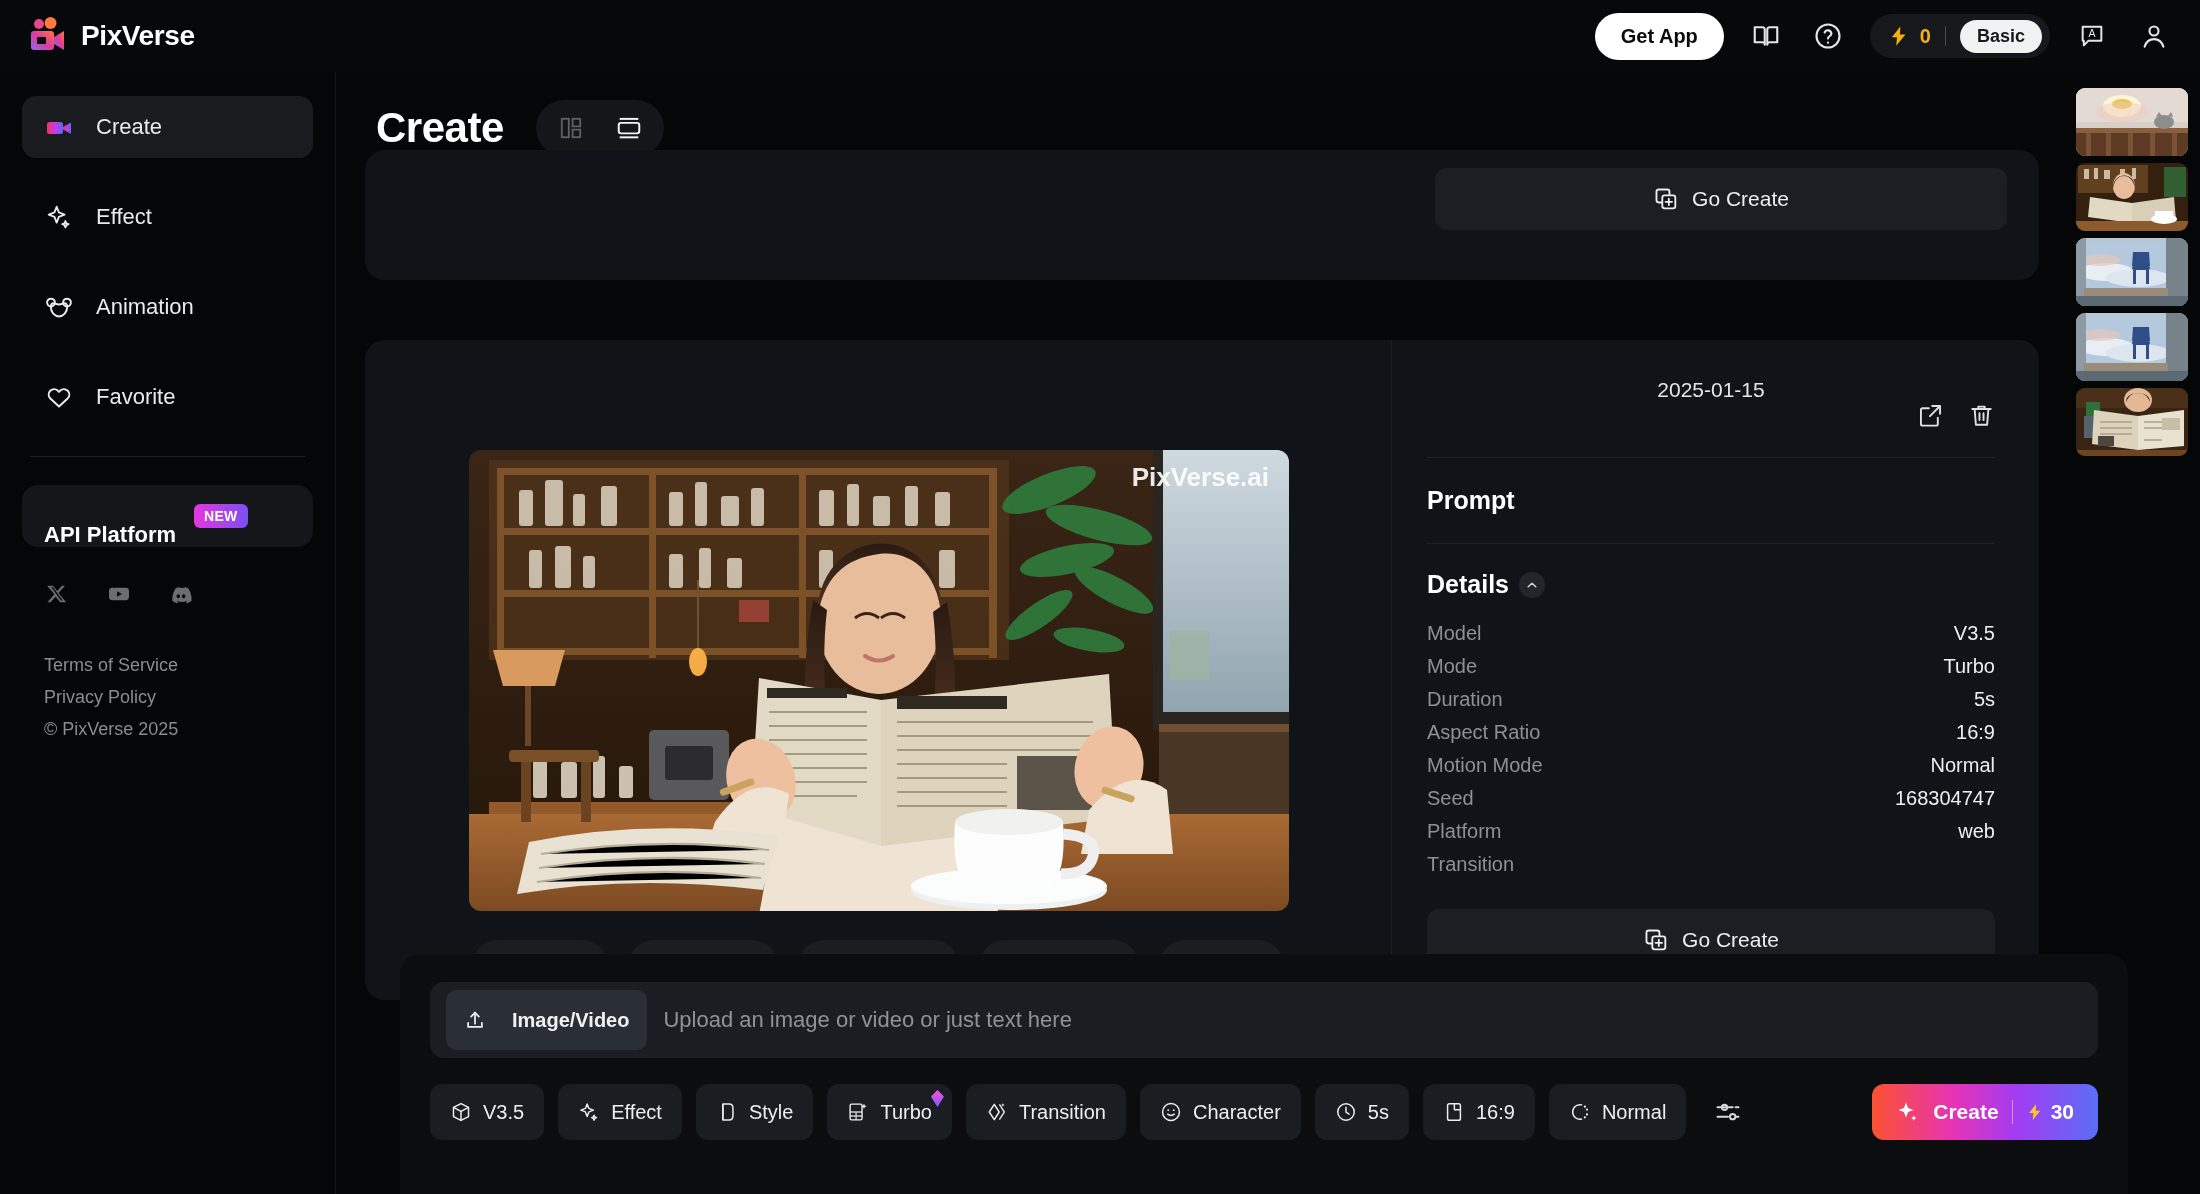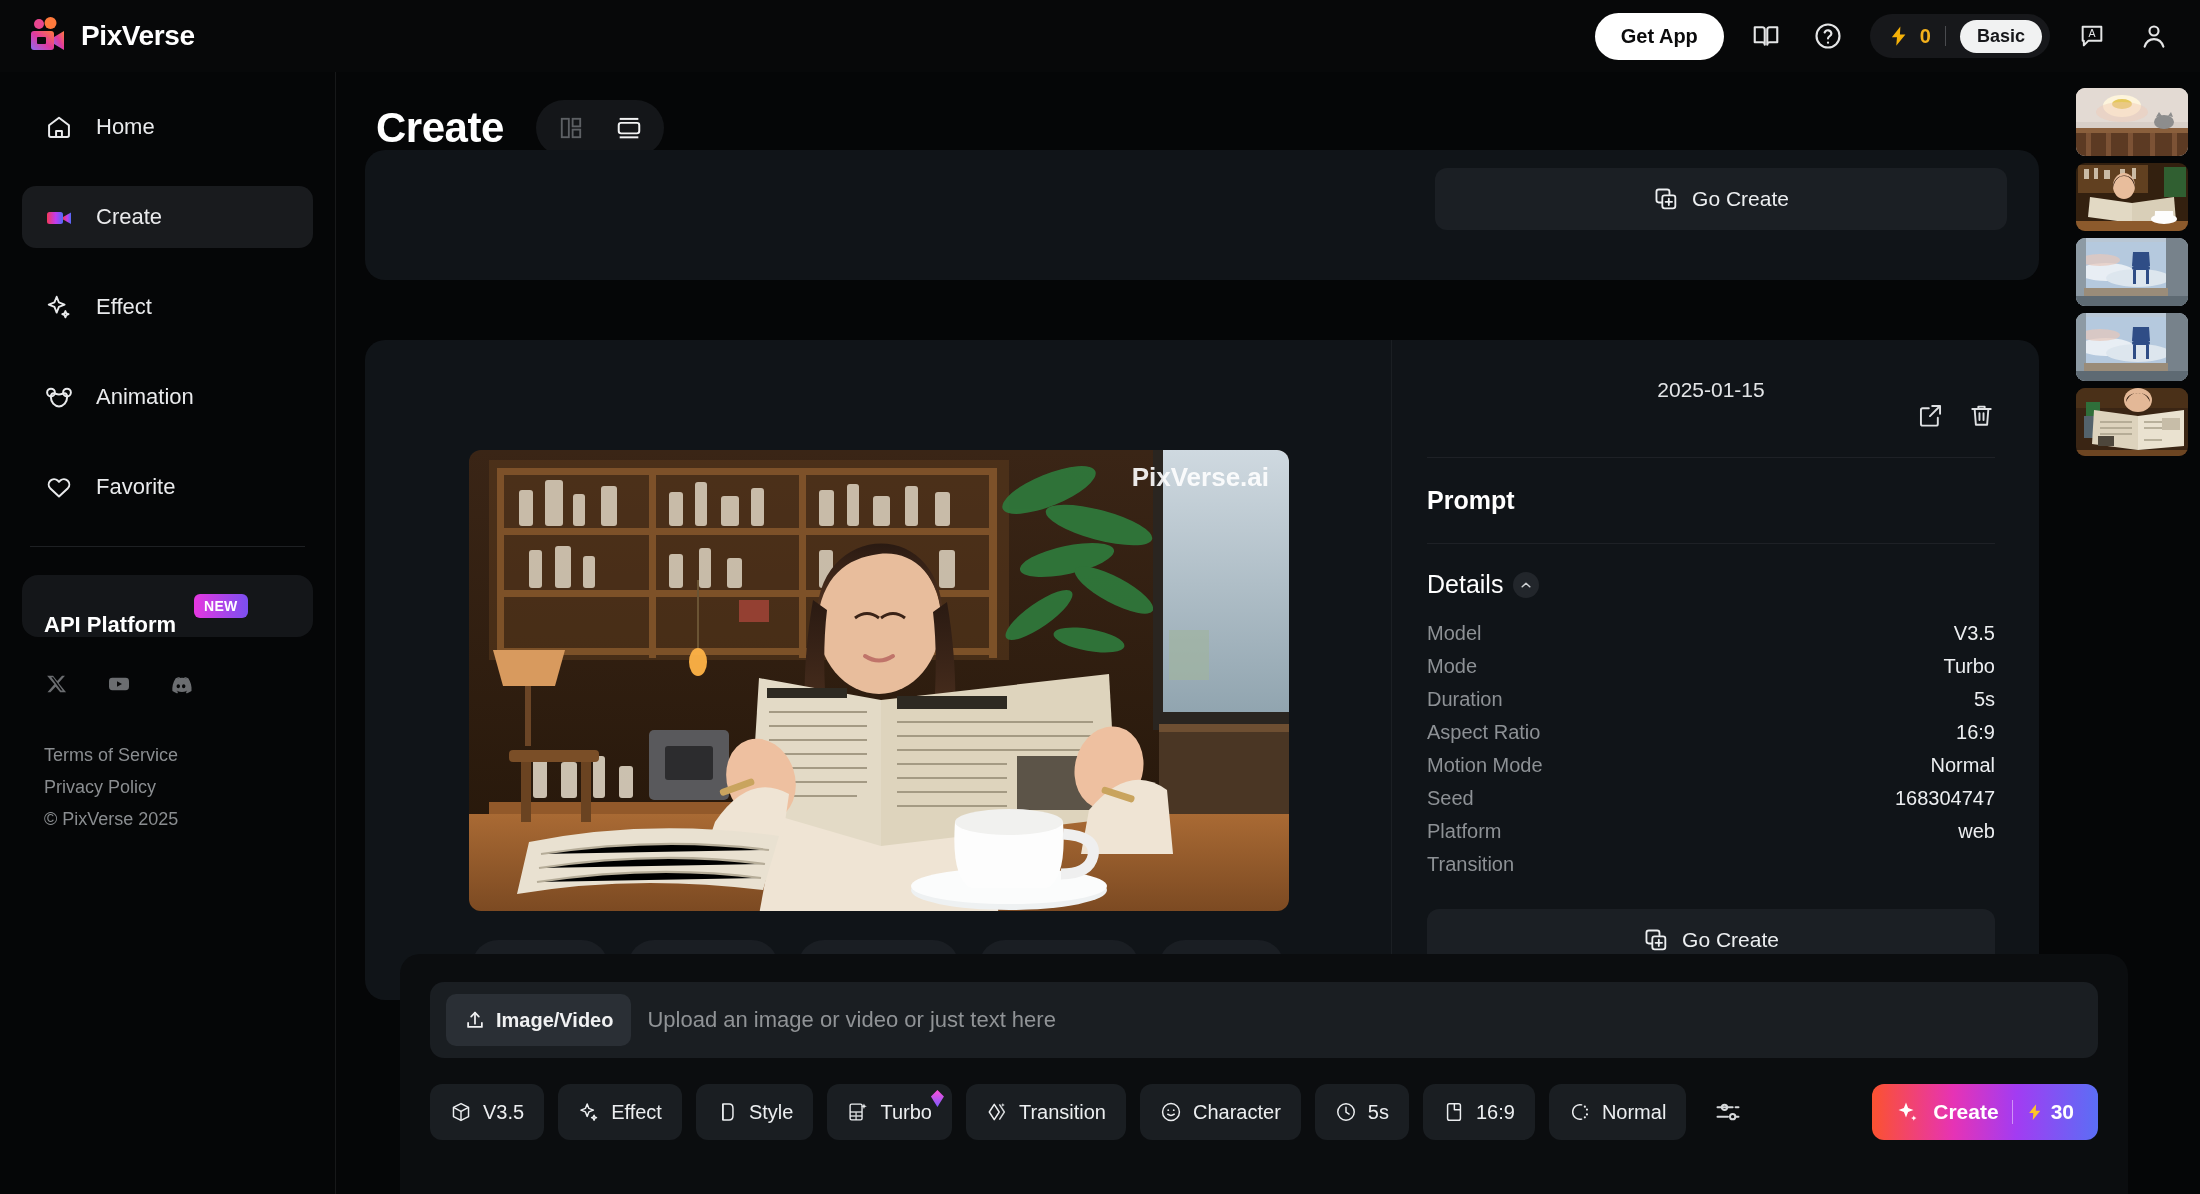--- a/index.html
+++ b/index.html
@@ -131,43 +131,43 @@
     display: flex; justify-content: center;
   }
 
   .detail-col { width: 648px; padding: 38px 44px 0 36px; position: relative; }
   .detail-head { display: flex; align-items: center; flex-direction: column; }
   .detail-date { font-size: 21px; color: #e3e5e7; }
   .detail-head-icons { margin-left: auto; display: flex; gap: 24px; }
   .hr { height: 1px; background: #1e2126; margin: 28px 0 0 0; }
   .prompt-title { font-size: 25px; font-weight: bold; color: #fff; margin: 28px 0 0 0; }
   .prompt-text { font-size: 21px; color: #d7d9dc; margin-top: 22px; line-height: 30px; }
-  .details-title { font-size: 25px; font-weight: normal; color: #fff; display: flex; align-items: center; gap: 10px; margin: 26px 0 18px 0; }
+  .details-title { font-size: 25px; font-weight: bold; color: #fff; display: flex; align-items: center; gap: 10px; margin: 26px 0 18px 0; }
   .chev-circle {
     width: 26px; height: 26px; border-radius: 50%; background: #22262b;
     display: flex; align-items: center; justify-content: center; cursor: pointer;
   }
   .detail-row { display: flex; align-items: center; height: 33px; font-size: 20px; }
   .detail-key { color: #8d9195; }
   .detail-val { margin-left: auto; color: #eceef0; }
   .detail-go { margin-top: 28px; }
 
   
   .prompt-bar {
     position: absolute; left: 400px; bottom: 0; width: 1728px; height: 240px;
     background: #0b0d0f; border-radius: 20px 20px 0 0;
     padding: 28px 30px 0 30px; z-index: 30;
   }
   .prompt-input-wrap {
     background: #1a1e22; border-radius: 14px; height: 76px;
     display: flex; align-items: center; padding: 0 16px; gap: 16px;
   }
   .upload-btn {
-    display: flex; align-items: center; gap: 10px;
-    background: #2a2f35; border-radius: 10px; height: 52px; padding: 0 18px;
+    display: flex; align-items: center; gap: 26px;
+    background: #2a2f35; border-radius: 10px; height: 60px; padding: 0 18px;
     font-size: 20px; font-weight: bold; color: #f0f1f2; cursor: pointer; white-space: nowrap;
   }
   .prompt-placeholder { font-size: 22px; color: #909396; }
   .tool-row { display: flex; align-items: center; gap: 14px; margin-top: 26px; }
   .chip {
     display: flex; align-items: center; gap: 11px;
     background: #1a1e22; border-radius: 12px; height: 56px; padding: 0 20px;
     font-size: 20px; color: #eceef0; cursor: pointer; position: relative; white-space: nowrap;
   }
   .gem {
@@ -262,29 +262,20 @@
         <svg width="30" height="30" viewBox="0 0 24 24" fill="none" stroke="currentColor" stroke-width="1.7" stroke-linecap="round">
           <circle cx="12" cy="8" r="3.6"></circle>
             <path d="M4.5 20.5c1.3-4 4.3-6 7.5-6s6.2 2 7.5 6"></path>
         </svg>
       </div>
     </div>
   </div>
 
   <div class="sidebar">
 
-    <div class="nav-item">
-      <span class="nav-ico">
-        <svg width="28" height="28" viewBox="0 0 24 24" fill="none" stroke="#e9eaec" stroke-width="1.7" stroke-linejoin="round">
-          <path d="M3.5 10.5 12 4l8.5 6.5V19a1.5 1.5 0 0 1-1.5 1.5H5A1.5 1.5 0 0 1 3.5 19z"></path>
-          <path d="M9.5 20.5v-5h5v5"></path>
-        </svg>
-      </span>
-      <span>Home</span>
-    </div>
 
     <div class="nav-item active">
       <span class="nav-ico">
         <svg width="30" height="30" viewBox="0 0 30 30">
           <defs>
               <linearGradient id="lg2" x1="0" y1="0" x2="1" y2="0">
             <stop offset="0" stop-color="#f5385a"></stop>
                 <stop offset="0.55" stop-color="#c13cf0"></stop>
                 <stop offset="1" stop-color="#4f6cf7"></stop>
           </linearGradient>

